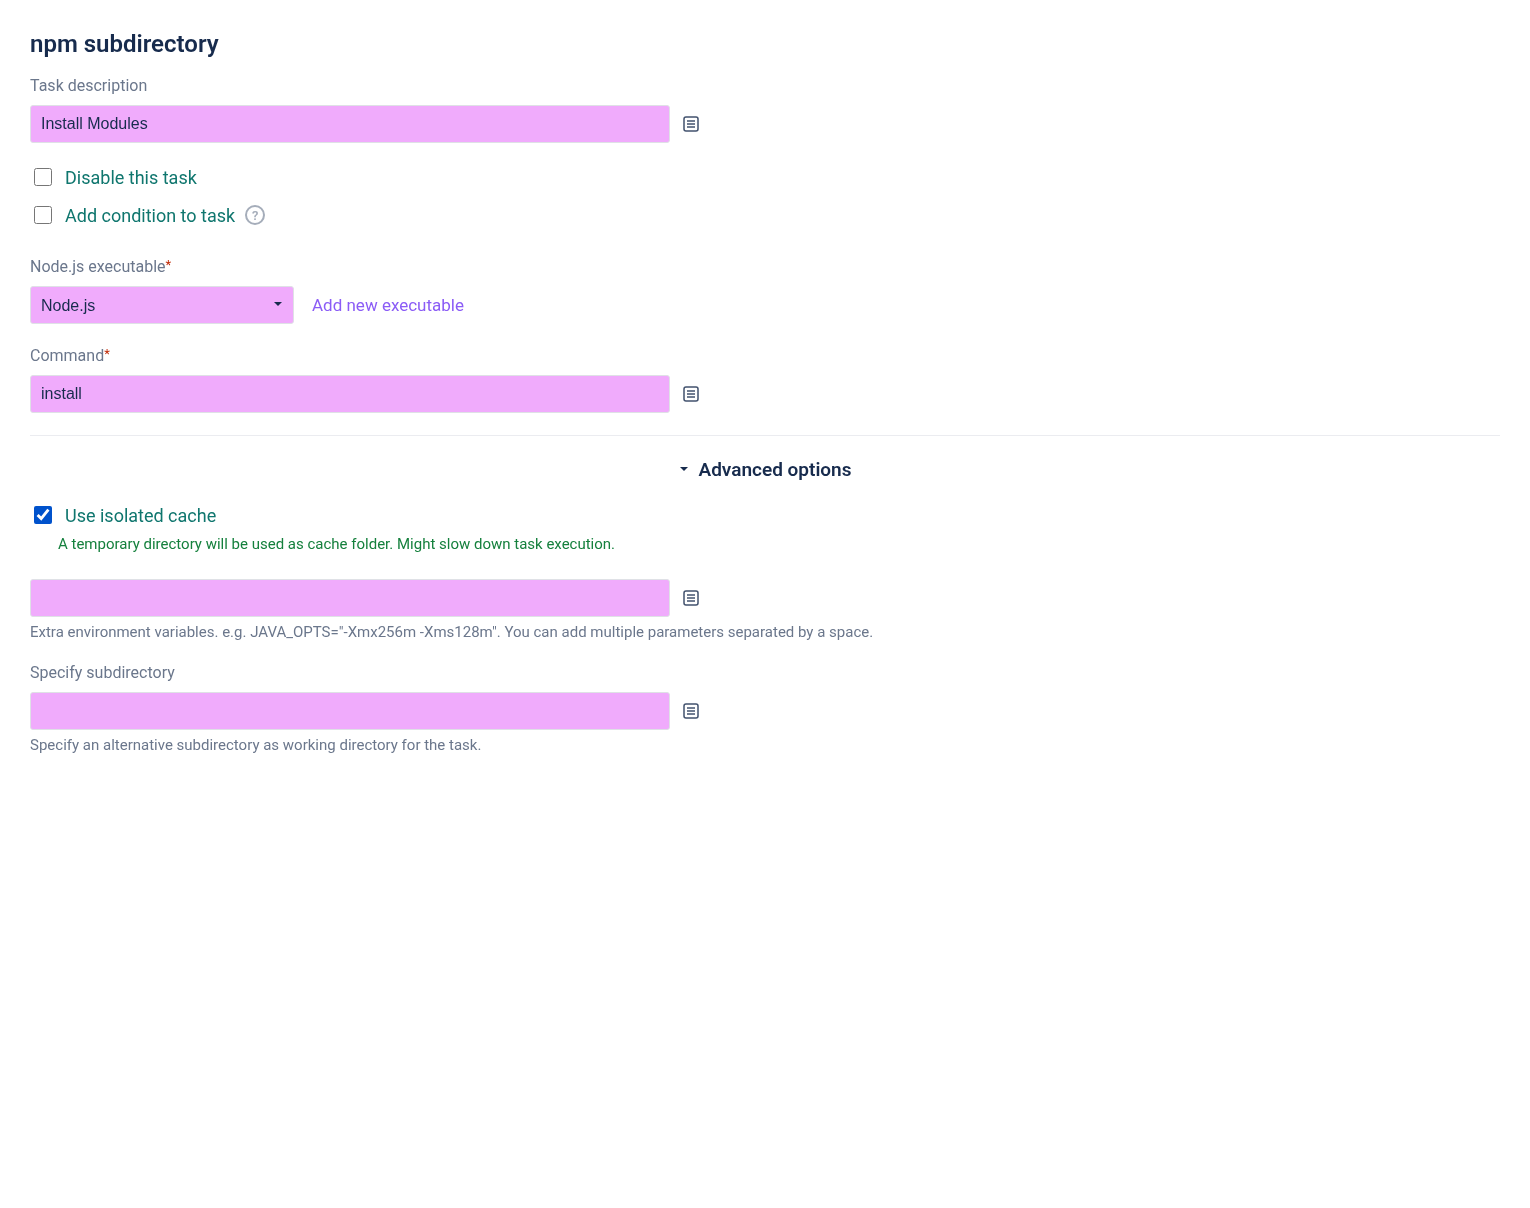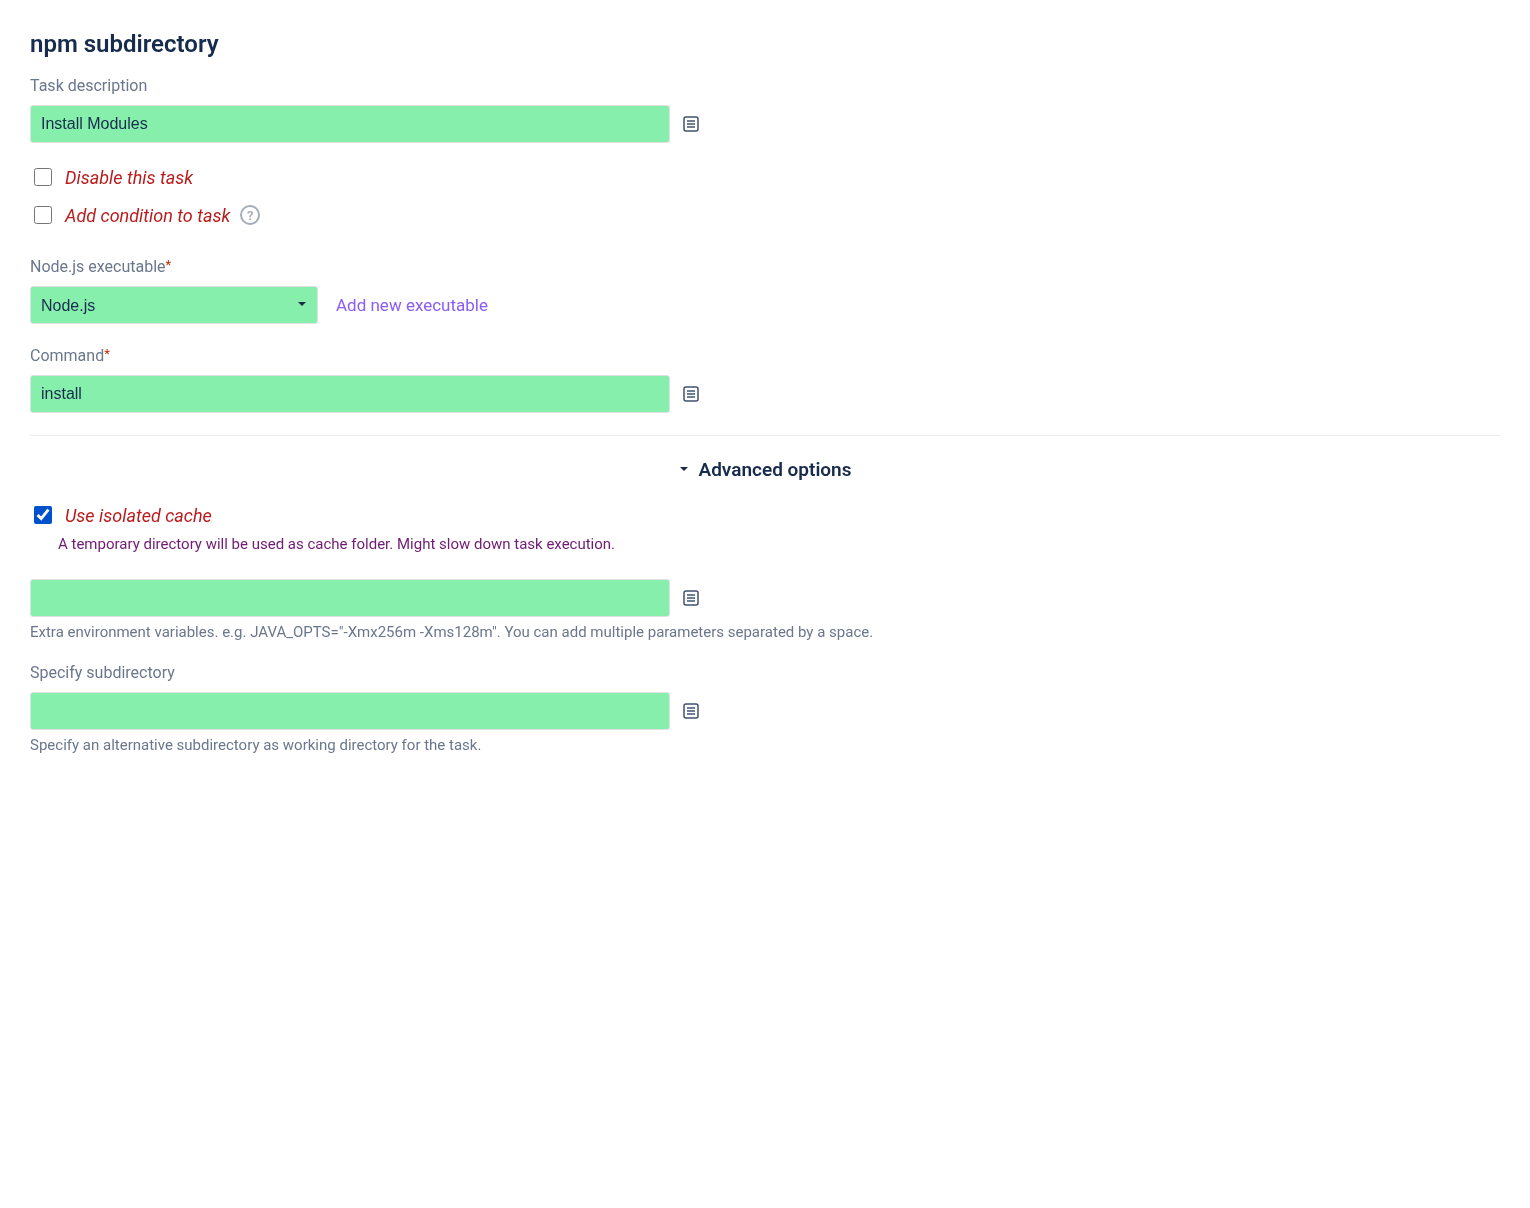--- a/index.html
+++ b/index.html
@@ -25,24 +25,24 @@
   }
   .req { color: #BF2600; font-size: 13px; vertical-align: top; }
   .text-input, .select {
     width: 640px;
     height: 38px;
     border: 1px solid #DFE1E6;
     border-radius: 3px;
     padding: 0 10px;
     font-size: 16px;
     color: #172B4D;
-    background: #86efac;
+    background: #f0abfc;
   }
   .select {
-    width: 288px;
+    width: 264px;
     appearance: none;
     background-image: none;
     padding-right: 44px;
     position: relative;
   }
   .select-wrap {
     position: relative;
     display: inline-block;
   }
   .select-caret {
@@ -70,23 +70,22 @@
   }
   .field-group { margin-bottom: 22px; }
   .checkbox-row {
     display: flex;
     align-items: center;
     gap: 10px;
     margin-bottom: 14px;
   }
   .checkbox-row label {
     font-size: 18px;
-    color: #b91c1c;
-    cursor: pointer;
-    font-style: italic;
+    color: #0f766e;
+    cursor: pointer;
   }
   input[type="checkbox"] {
     width: 18px;
     height: 18px;
     accent-color: #0052CC;
     cursor: pointer;
   }
   .help-icon {
     width: 20px;
     height: 20px;
@@ -130,21 +129,21 @@
     font-weight: 600;
     margin: 0;
     color: #172B4D;
   }
   .chevron {
     color: #172B4D;
   }
   .checkbox-desc {
     margin-left: 28px;
     font-size: 15px;
-    color: #701a75;
+    color: #15803d;
     margin-top: -6px;
     margin-bottom: 26px;
   }
 </style>
 </head>
 <body>
 
 <h1>npm subdirectory</h1>
 
 <div class="field-group">

